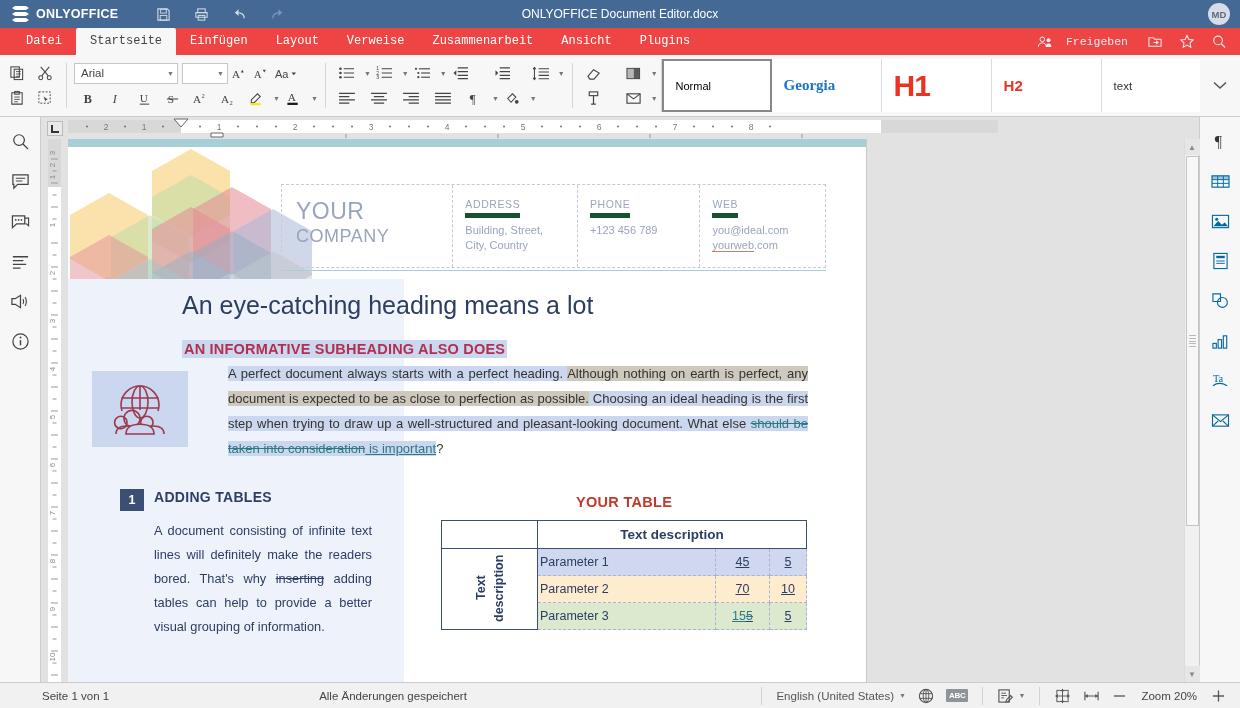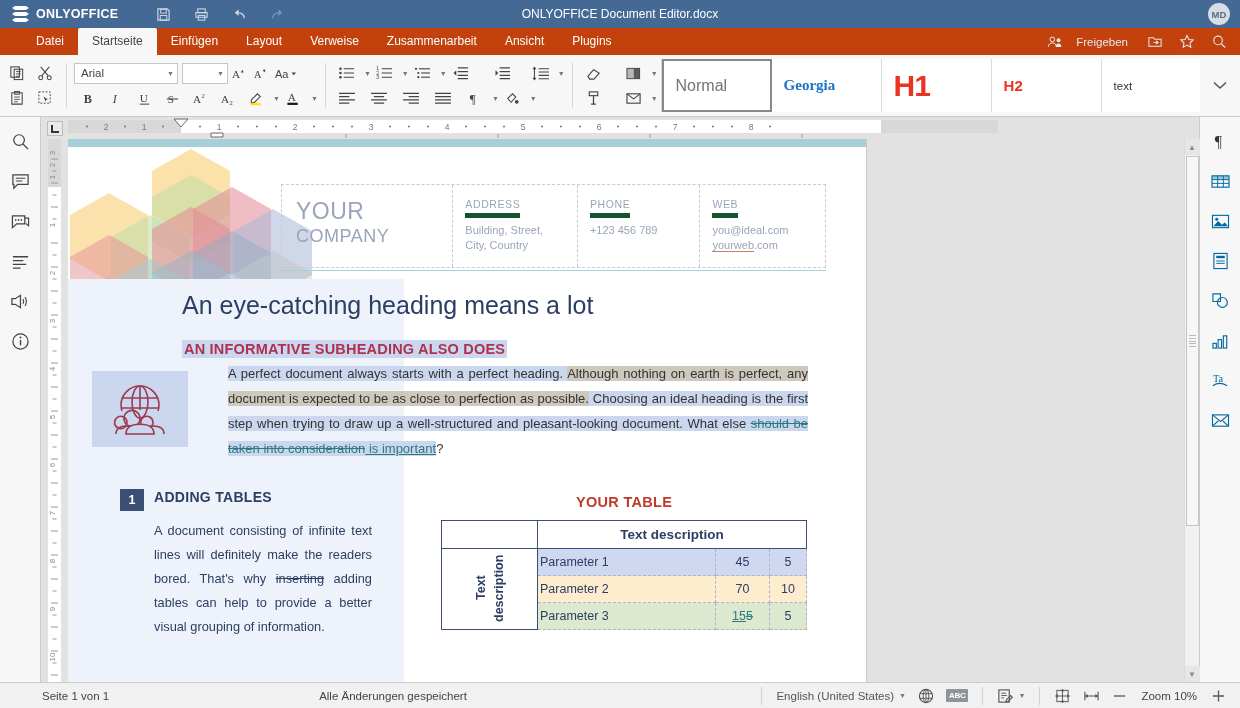--- a/index.html
+++ b/index.html
@@ -39,22 +39,22 @@
   }
   .avatar {
     position: absolute; right: 10px; top: 3px; width: 22px; height: 22px;
     border-radius: 50%; background: #d6dde6; color: #5a6b80;
     font-size: 9.5px; font-weight: bold; display: flex;
     align-items: center; justify-content: center; letter-spacing: .2px;
   }
 
   
   .menubar {
-    height: 27px; background: #c2410c; display: flex; align-items: flex-end;
-    flex: 0 0 27px; position: relative; padding-left: 22px;
+    height: 27px; background: #ef4444; display: flex; align-items: flex-end;
+    flex: 0 0 27px; position: relative; padding-left: 12px; font-family: Liberation Mono, monospace;
   }
   .menu-item {
     font-size: 12px; color: #fff; padding: 5px 14px 6px 14px; line-height: 16px;
   }
   .menu-item.active { background: #f7f7f7; color: #444; border-radius: 2px 2px 0 0; }
   .menu-right {
     position: absolute; right: 0; bottom: 0; display: flex; align-items: center;
     height: 27px; gap: 2px; padding-right: 6px; color: #e3eaf2;
   }
   .menu-right .lbl { font-size: 11.5px; margin-left: 4px; margin-right: 10px; }
@@ -83,21 +83,21 @@
   .caret { font-size: 7px; color: #777; margin-left: 3px; }
   .styles {
     display: flex; align-items: stretch; flex: 1; border-left: 1px solid #d6d6d6;
     margin: 4px 0; min-width: 0;
   }
   .style-cell {
     width: 110px; border-right: 1px solid #dcdcdc; background: #fff;
     display: flex; align-items: center; padding-left: 12px; flex: 0 0 110px;
   }
   .style-cell.sel { border: 2px solid #888; }
-  .style-normal { font-size: 16px; color: #737373; }
+  .style-normal { font-size: 11px; color: #000000; }
   .style-georgia { font-family: "Liberation Serif", serif; font-size: 15px; color: #1a73c4; font-weight: bold; }
   .style-h1 { font-size: 30px; color: #ea3323; font-weight: bold; letter-spacing: -1px; }
   .style-h2 { font-size: 15px; color: #ea3323; font-weight: bold; }
   .style-text { font-size: 11.5px; color: #333; }
   .style-expand {
     width: 40px; display: flex; align-items: center; justify-content: center;
     background: #f7f7f7; flex: 0 0 40px;
   }
 
   
@@ -219,21 +219,21 @@
   }
   .dtable td { border: 1px dashed #aab4d0; height: 27px; }
   .dtable .outer { border: 1px solid #3b4f75; }
   .dtable .corner { width: 96px; }
   .dtable .hcell { text-align: center; font-weight: bold; font-size: 13.5px; padding: 6px 0; }
   .dtable .rot {
     width: 96px; text-align: center; font-weight: bold;
   }
   .rot-inner { writing-mode: vertical-rl; transform: rotate(180deg); display: inline-block; line-height: 18px; text-align: center; }
   .dtable .pname { padding-left: 2px; }
-  .dtable .num { text-align: center; }
+  .dtable .num { text-align: center; text-decoration: underline; }
   .r1 { background: #cfd8ee; }
   .r2 { background: #fdeccd; }
   .r3 { background: #dde9cf; }
 
   
   .statusbar {
     height: 26px; background: #f1f1f1; border-top: 1px solid #cbcbcb;
     display: flex; align-items: center; font-size: 11.5px; color: #444;
     flex: 0 0 26px;
   }
@@ -950,20 +950,20 @@
       <svg width="17" height="16" viewBox="0 0 18 17">
           <path d="M2 4v9M16 4v9M2 8.5h14" stroke="currentColor" stroke-width="1.2"></path>
           <path d="M2 8.5l3-2.2v4.4zM16 8.5l-3-2.2v4.4z" fill="currentColor"></path>
         </svg>
     </div>
     <div class="sb-btn">
       <svg width="15" height="14" viewBox="0 0 16 15">
           <path d="M2 7.5h12" stroke="currentColor" stroke-width="1.4"></path>
         </svg>
     </div>
-    <span class="zoom-lbl">Zoom 10%</span>
+    <span class="zoom-lbl">Zoom 20%</span>
     <div class="sb-btn" style="padding-right:14px">
       <svg width="15" height="14" viewBox="0 0 16 15">
           <path d="M2 7.5h12M8 1.5v12" stroke="currentColor" stroke-width="1.4"></path>
         </svg>
     </div>
   </div>
 </div>
 
 </body></html>

